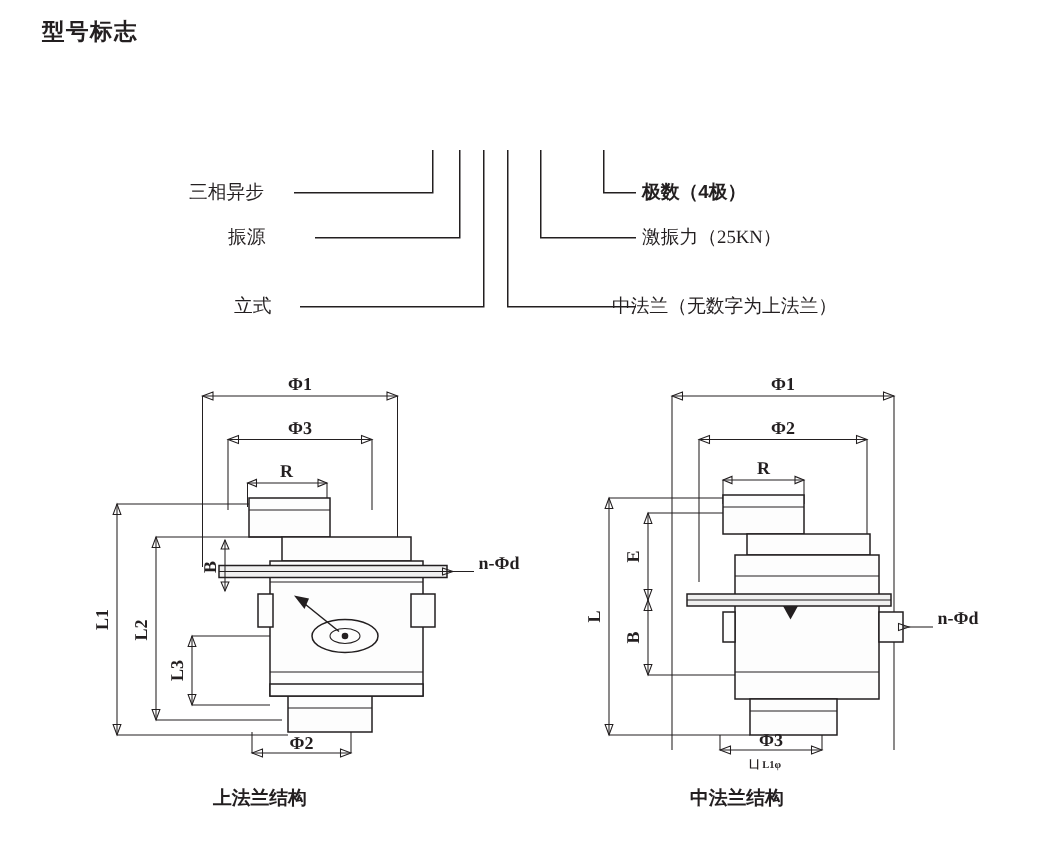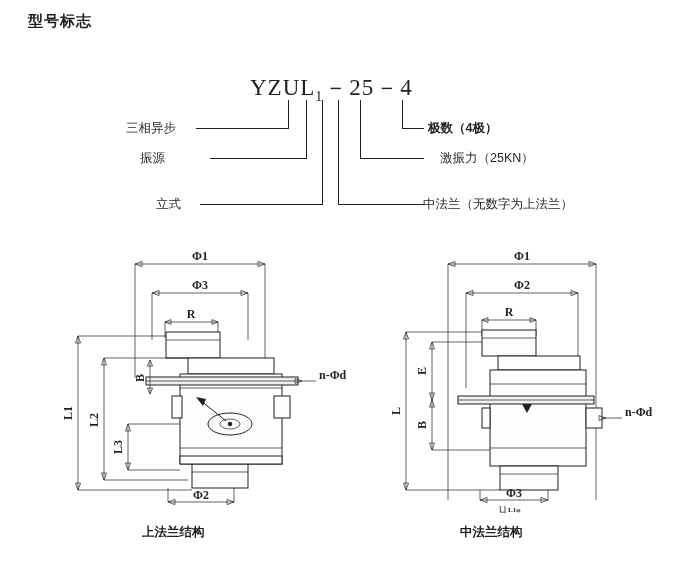--- a/index.html
+++ b/index.html
@@ -88,49 +88,46 @@
     fill: #231f20;
   }
 </style>
 </head>
 <body>
 
 <div class="page">
 
   <div class="title">型号标志</div>
 
-  <div class="model-code">
-    <span>YZUL</span><span class="sub">1</span><span class="dash">－</span><span>25</span><span class="dash">－</span><span>4</span>
-  </div>
 
   <div class="lead v" style="left:288px; top:100px; height:28px;"></div>
   <div class="lead h" style="left:196px; top:128px; width:93px;"></div>
 
   <div class="lead v" style="left:306px; top:100px; height:58px;"></div>
   <div class="lead h" style="left:210px; top:158px; width:97px;"></div>
 
   <div class="lead v" style="left:322px; top:100px; height:104px;"></div>
   <div class="lead h" style="left:200px; top:204px; width:123px;"></div>
 
   <div class="lbl r" style="left:126px; top:120px; width:66px;">三相异步</div>
-  <div class="lbl r" style="left:140px; top:150px; width:54px;font-family:Liberation Mono, monospace;">振源</div>
+  <div class="lbl r" style="left:152px; top:150px; width:54px;font-family:Liberation Mono, monospace;">振源</div>
   <div class="lbl r" style="left:156px; top:196px; width:40px;">立式</div>
 
   <div class="lead v" style="left:402px; top:100px; height:28px;"></div>
   <div class="lead h" style="left:402px; top:128px; width:22px;"></div>
 
   <div class="lead v" style="left:360px; top:100px; height:58px;"></div>
   <div class="lead h" style="left:360px; top:158px; width:64px;"></div>
 
   <div class="lead v" style="left:338px; top:100px; height:104px;"></div>
   <div class="lead h" style="left:338px; top:204px; width:86px;"></div>
 
   <div class="lbl" style="left:428px; top:120px;font-weight:bold;">极数（4极）</div>
-  <div class="lbl" style="left:440px; top:150px;">激振力（25KN）</div>
-  <div class="lbl" style="left:423px; top:196px;text-align:center;">中法兰（无数字为上法兰）</div>
+  <div class="lbl" style="left:428px; top:150px;font-family:Liberation Serif, serif;">激振力（25KN）</div>
+  <div class="lbl" style="left:408px; top:196px;text-align:center;">中法兰（无数字为上法兰）</div>
 
   <div class="drawing" style="left:40px; top:248px;">
     <svg width="300" height="270" viewBox="0 0 300 270">
 
       <line class="ln-dim" x1="95" y1="16" x2="225" y2="16"></line>
       <path class="ln-dim" d="M95,16 l7,-2.6 l0,5.2 z" fill="#231f20"></path>
       <path class="ln-dim" d="M225,16 l-7,-2.6 l0,5.2 z" fill="#231f20"></path>
       <line class="ln-dim" x1="95" y1="16" x2="95" y2="130"></line>
       <line class="ln-dim" x1="225" y1="16" x2="225" y2="130"></line>
       <text class="dimtxt" x="160" y="12" text-anchor="middle">Φ1</text>

